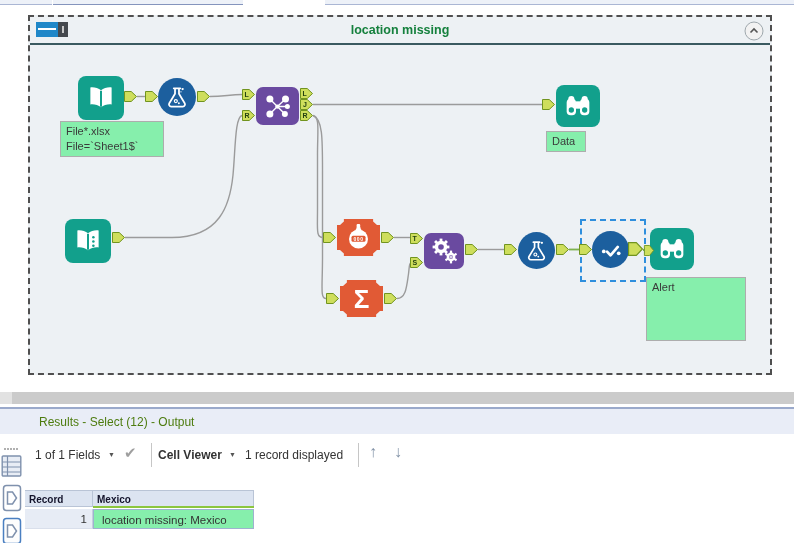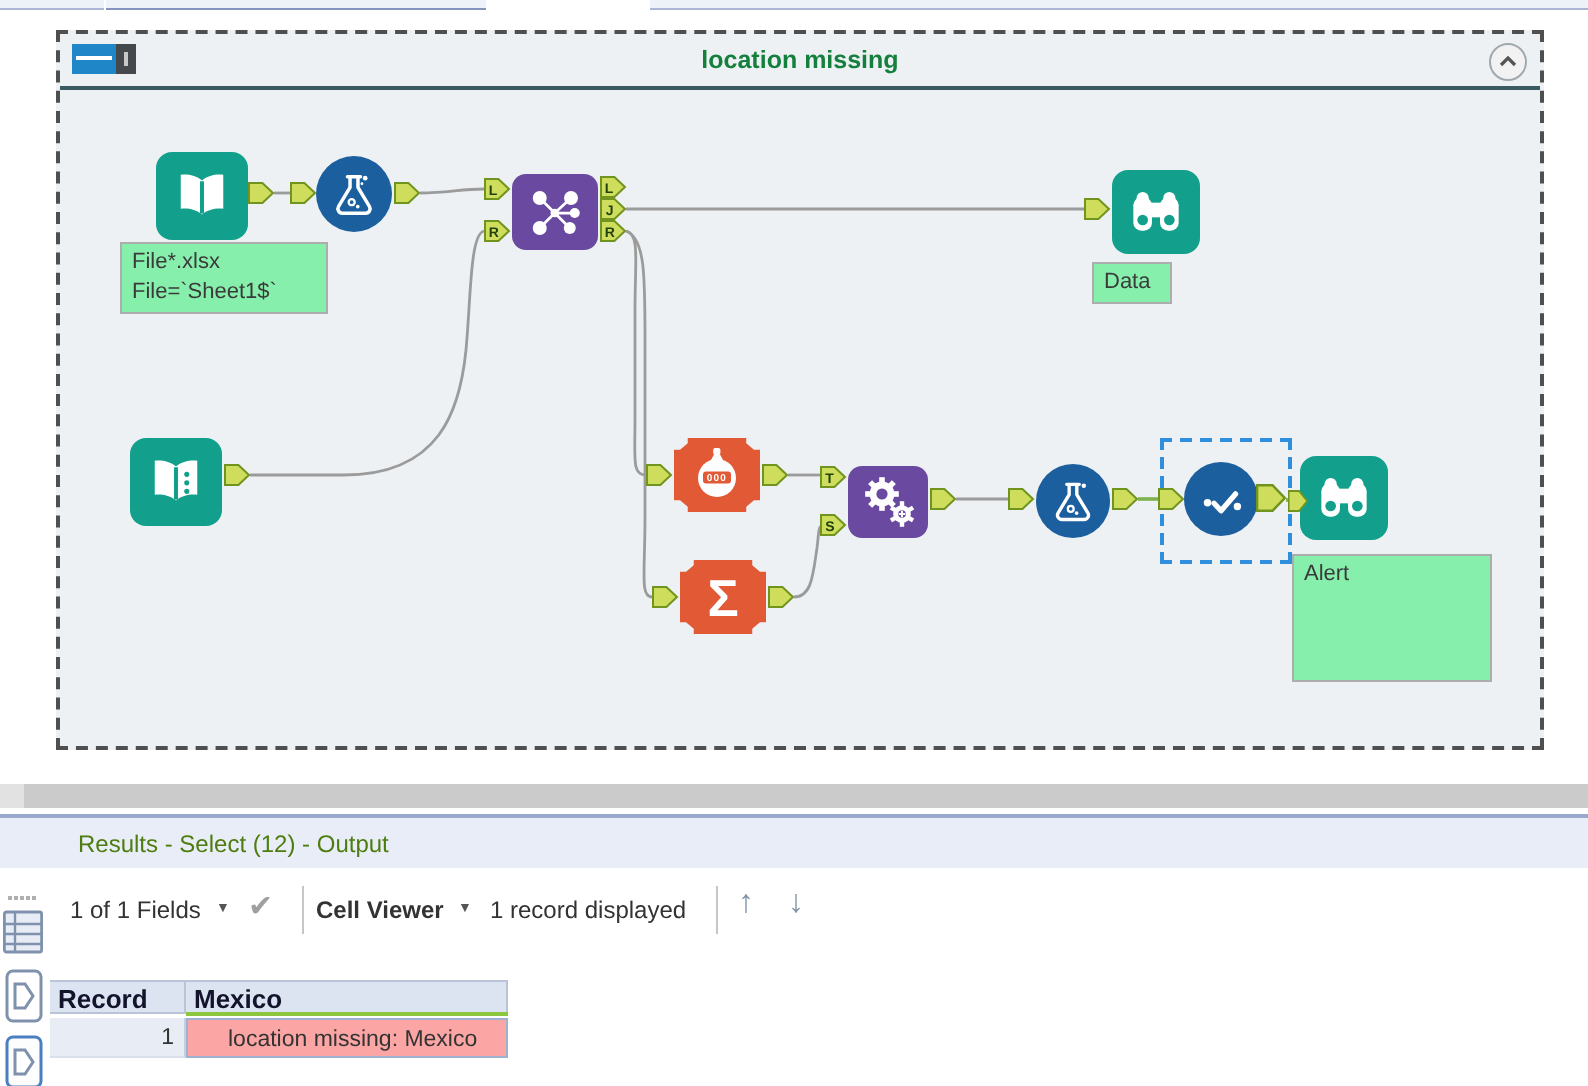--- a/index.html
+++ b/index.html
@@ -61,25 +61,25 @@
   .tb-arrow{position:absolute;top:9px;font-size:16px;color:#8494a8;}
 
   
   .side-dots{position:absolute;left:4px;top:448px;display:flex;gap:1px;}
   .side-dots i{width:2px;height:2px;background:#b0b0b0;display:block;}
   .side-icon{position:absolute;z-index:2;}
 
   
   .th{position:absolute;top:490px;height:17px;background:#dce4f1;border-top:1px solid #b9c4d6;
       border-bottom:1px solid #b9c4d6;border-right:1px solid #b9c4d6;
-      font-size:13px;font-weight:bold;color:#13132b;line-height:17px;padding-left:4px;box-sizing:border-box;}
+      font-size:10px;font-weight:bold;color:#13132b;line-height:17px;padding-left:4px;box-sizing:border-box;}
   .green-underline{position:absolute;top:506px;height:2px;background:#8cc63e;z-index:2;}
   .td{position:absolute;top:509px;height:20px;font-size:11.5px;line-height:20px;box-sizing:border-box;}
   .td.rec{background:#e7ecf5;text-align:right;padding-right:5px;border-bottom:1px solid #d9dfeb;border-right:1px solid #c5cede;}
-  .td.msg{background:#fca5a5;border:1px solid #9eb2cf;padding-left:20px;}
+  .td.msg{background:#86efac;border:1px solid #9eb2cf;padding-left:8px;}
 </style>
 </head>
 <body>
 
 <div class="sliver" style="left:0;width:52px;"></div>
 <div class="sliver" style="left:53px;width:190px;border-bottom-color:#8494bd;"></div>
 <div class="sliver" style="left:325px;width:469px;"></div>
 
 <div class="container-box">
   <div class="container-titlebar">

